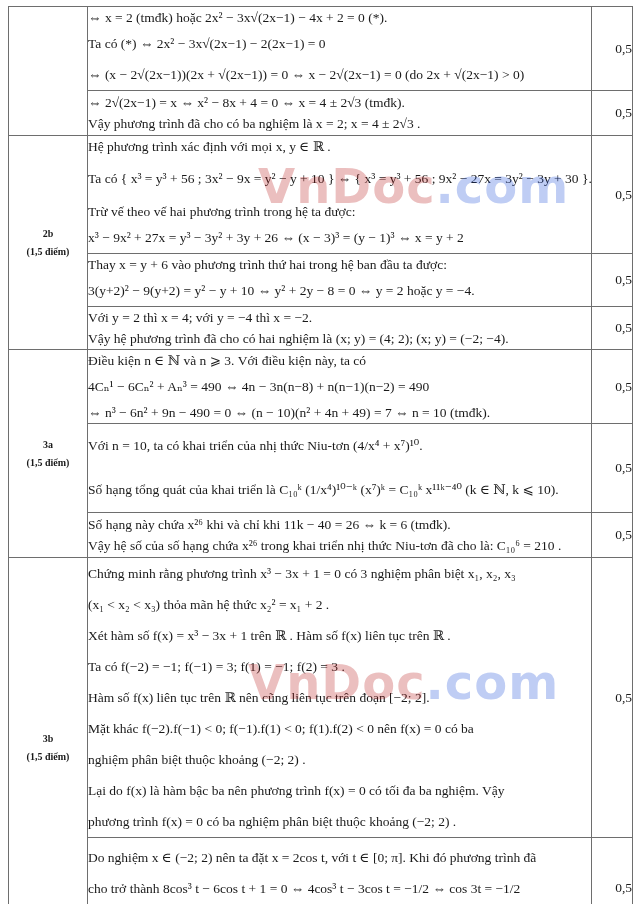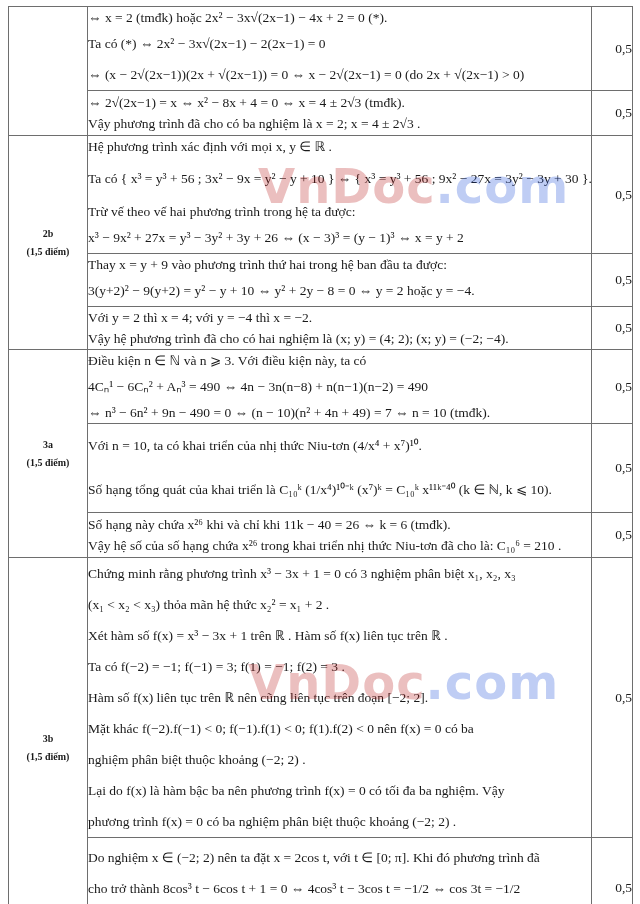--- a/index.html
+++ b/index.html
@@ -2,21 +2,21 @@
 <html><head>
 <meta charset="utf-8">
 <style>
   html, body { margin:0; padding:0; background:#ffffff; }
   body { width:640px; height:904px; position:relative; overflow:hidden;
          font-family:"Liberation Serif","DejaVu Serif",serif; color:#1a1a1a; font-size:13.5px; }
   table.grid { position:absolute; left:8px; top:6px; width:625px; border-collapse:collapse; table-layout:fixed; }
   table.grid td { border:1px solid #6e6e6e; vertical-align:middle; padding:0; }
   td.lab { width:78px; text-align:center; font-weight:bold; font-size:10px; line-height:18px; }
   td.pt  { width:40px; text-align:right; font-size:13.5px; }
-  td.body { padding:2px 6px 2px 7px;font-family:Liberation Serif, serif; }
+  td.body { padding:2px 6px 2px 7px; }
   .ln { display:block; white-space:nowrap; line-height:21px; }
   .ln.tall { line-height:31px; }
   .ln.xtall { line-height:44px; }
   .wm { position:absolute; font-family:"DejaVu Sans",sans-serif; font-weight:bold; font-size:48px;
         letter-spacing:1px; pointer-events:none; opacity:0.28; }
   .wm .a { color:#b91c1c; } .wm .b { color:#1d4ed8; }
 </style>
 </head>
 <body>
 
@@ -48,21 +48,21 @@
     <td class="body" style="height:112px">
       <span class="ln">Hệ phương trình xác định với mọi x, y ∈ ℝ .</span>
       <span class="ln xtall">Ta có { x³ = y³ + 56 ; 3x² − 9x = y² − y + 10 } ⇔ { x³ = y³ + 56 ; 9x² − 27x = 3y² − 3y + 30 }.</span>
       <span class="ln">Trừ vế theo vế hai phương trình trong hệ ta được:</span>
       <span class="ln tall">x³ − 9x² + 27x = y³ − 3y² + 3y + 26 ⇔ (x − 3)³ = (y − 1)³ ⇔ x = y + 2</span>
     </td>
     <td class="pt">0,5</td>
   </tr>
   <tr>
     <td class="body" style="height:46px">
-      <span class="ln">Thay x = y + 9 vào phương trình thứ hai trong hệ ban đầu ta được:</span>
+      <span class="ln">Thay x = y + 6 vào phương trình thứ hai trong hệ ban đầu ta được:</span>
       <span class="ln tall">3(y+2)² − 9(y+2) = y² − y + 10 ⇔ y² + 2y − 8 = 0 ⇔ y = 2 hoặc y = −4.</span>
     </td>
     <td class="pt">0,5</td>
   </tr>
   <tr>
     <td class="body" style="height:42px">
       <span class="ln">Với y = 2 thì x = 4; với y = −4 thì x = −2.</span>
       <span class="ln">Vậy hệ phương trình đã cho có hai nghiệm là (x; y) = (4; 2); (x; y) = (−2; −4).</span>
     </td>
     <td class="pt">0,5</td>

